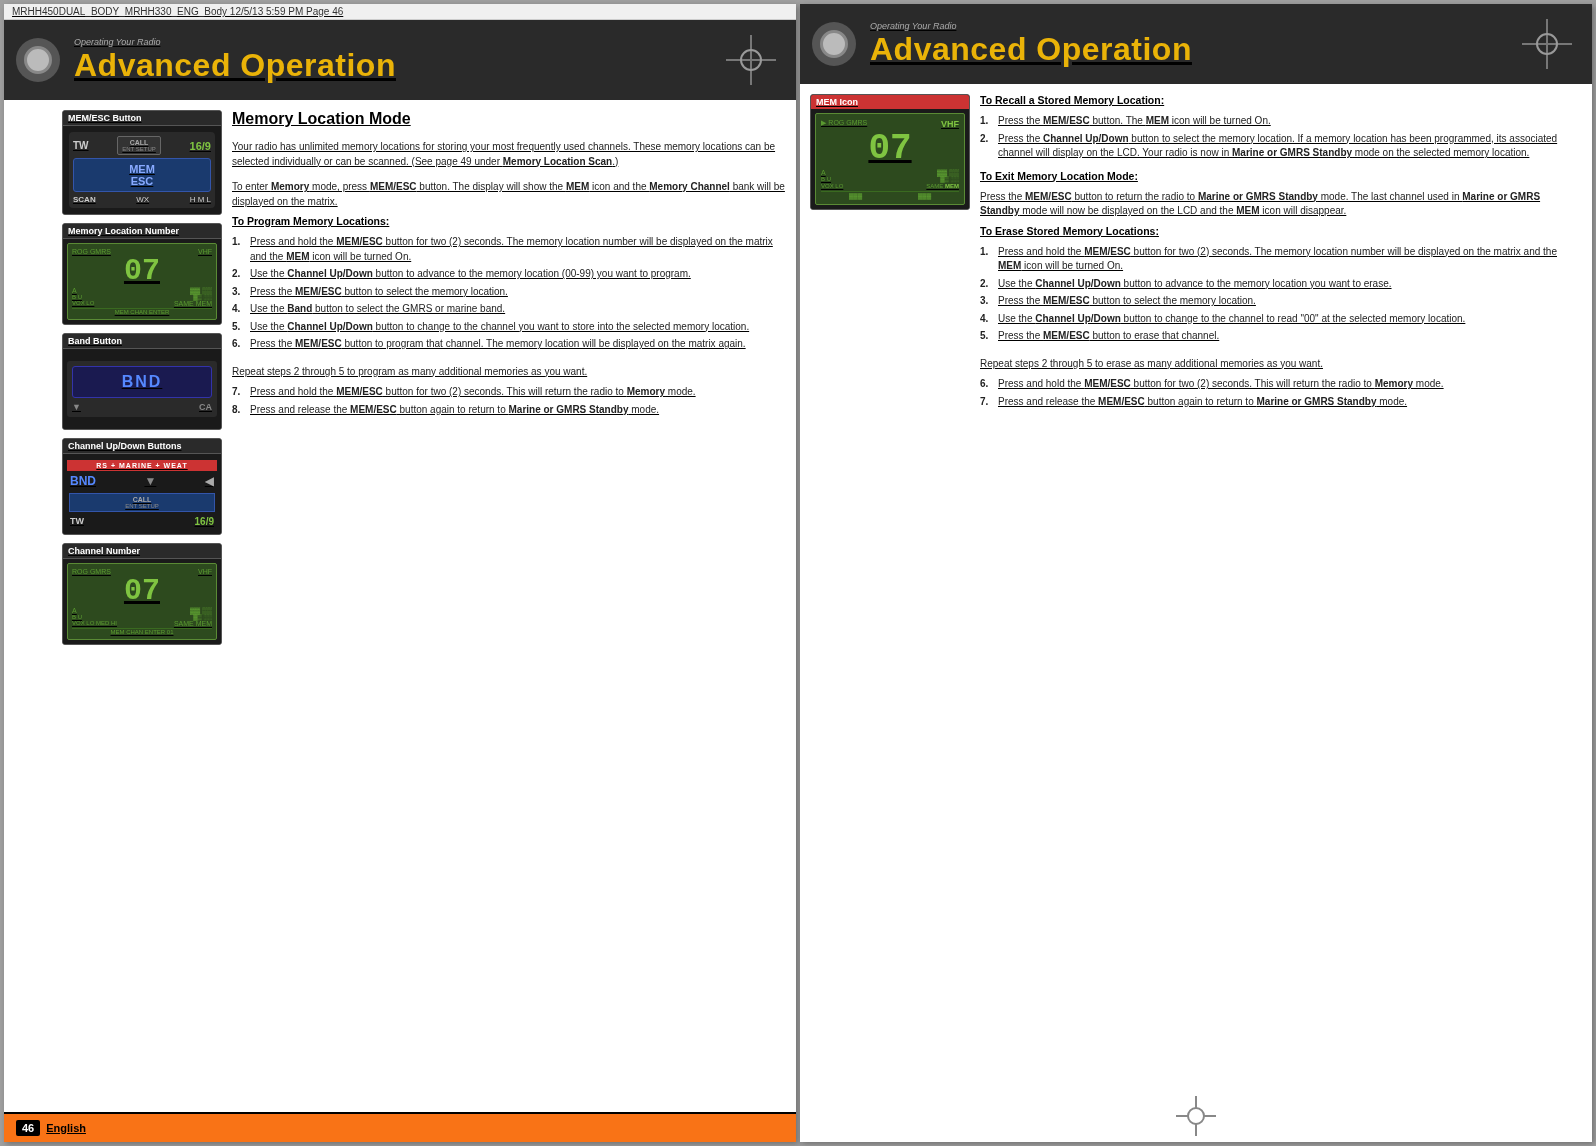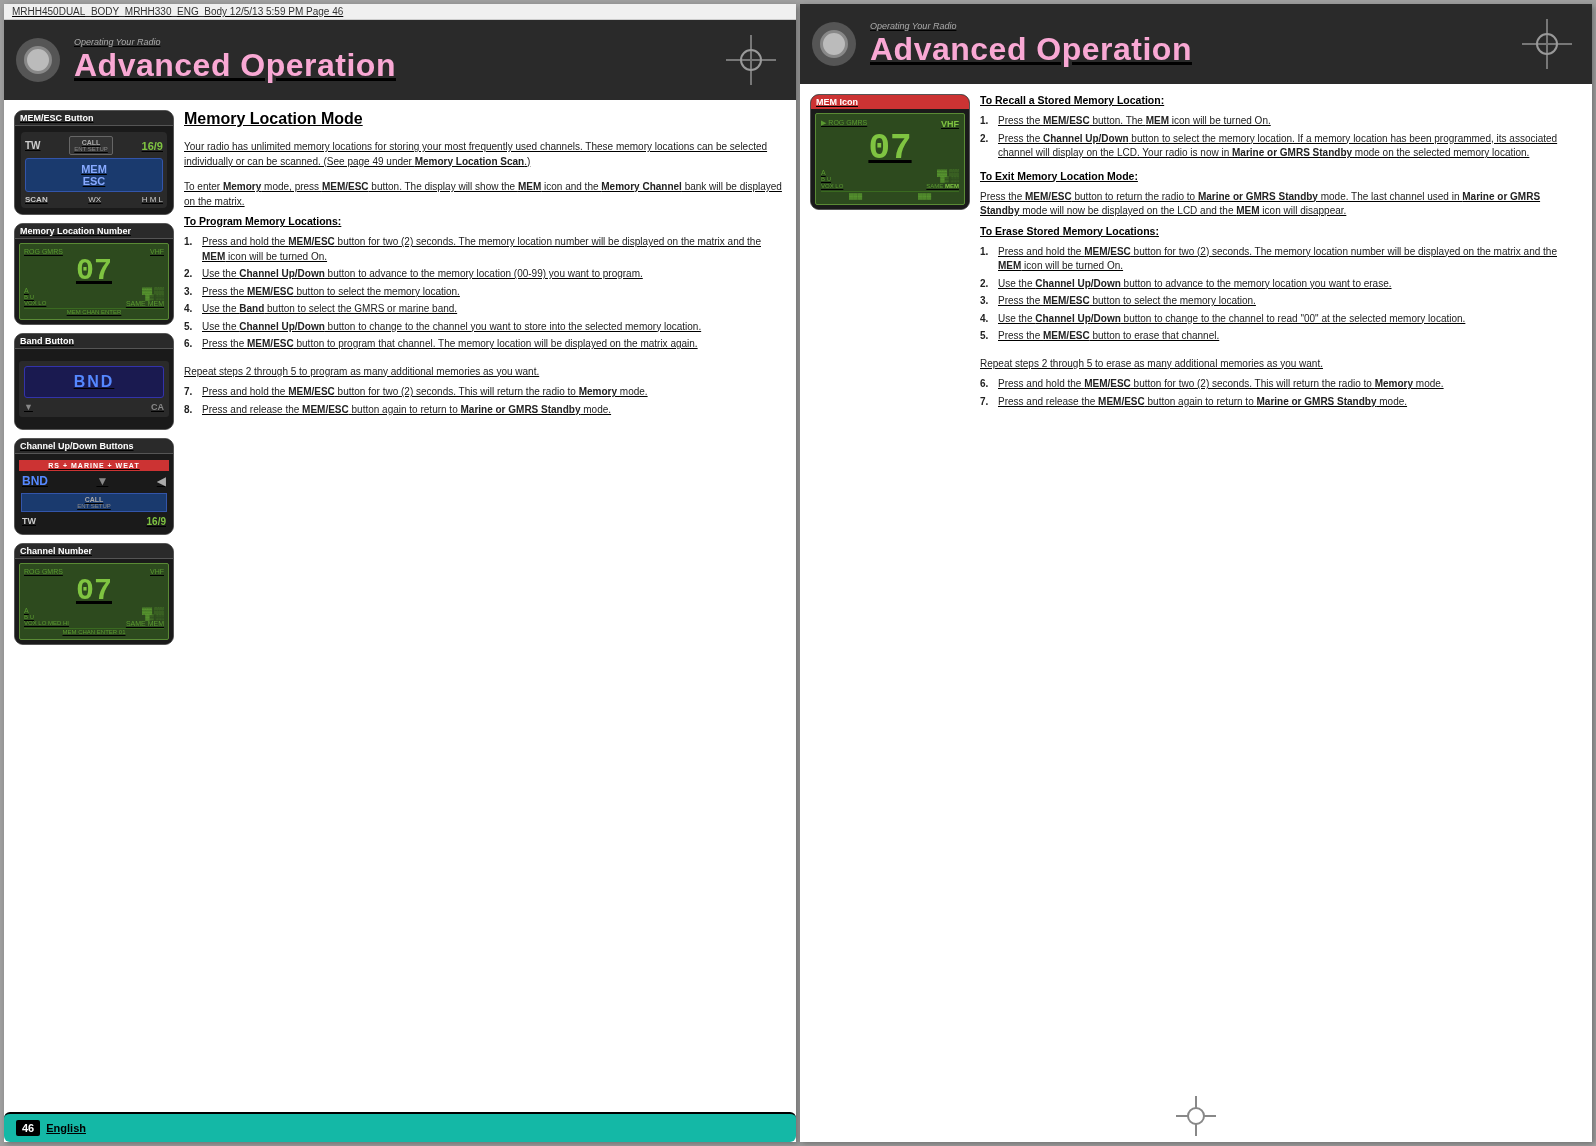--- a/index.html
+++ b/index.html
@@ -70,54 +70,55 @@
       width: 22px;
       height: 22px;
       background: #bbb;
       border-radius: 50%;
       border: 3px solid #888;
     }
 
     .page-header-title {
       font-size: 32px;
       font-weight: bold;
-      color: #f9a8d4;
+      color: #eab308;
       letter-spacing: 0.5px;
     }
 
     
     .page-content {
       display: flex;
       flex: 1;
       padding: 10px;
       gap: 10px;
     }
 
     
     .left-column {
       width: 160px;
       flex-shrink: 0;
       display: flex;
       flex-direction: column;
       gap: 8px;
+      margin-left: 48px;
     }
 
     
     .right-column {
       flex: 1;
       display: flex;
       flex-direction: column;
       gap: 6px;
     }
 
     
     .device-box {
       border: 1.5px solid #555;
       background: #1a1a1a;
-      border-radius: 9px;
+      border-radius: 3px;
       overflow: hidden;
       position: relative;
     }
 
     .device-box-label {
       background: #2a2a2a;
       color: #fff;
       font-size: 9px;
       padding: 2px 5px;
       border-bottom: 1px solid #555;
@@ -172,22 +173,21 @@
       font-weight: bold;
     }
 
     
     .page-footer {
       display: flex;
       align-items: center;
       justify-content: space-between;
       padding: 6px 12px;
       border-top: 2px solid #000;
-      background: #14b8a6;
-      border-radius: 6px;
+      background: #f97316;
     }
 
     .page-num-left {
       display: flex;
       align-items: center;
       gap: 6px;
     }
 
     .page-num-badge {
       background: #000;

